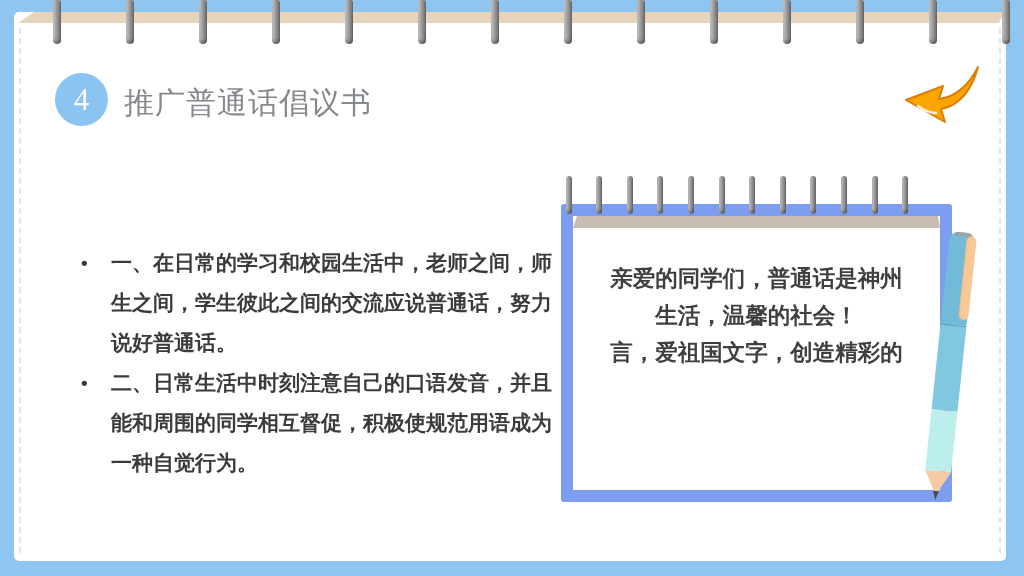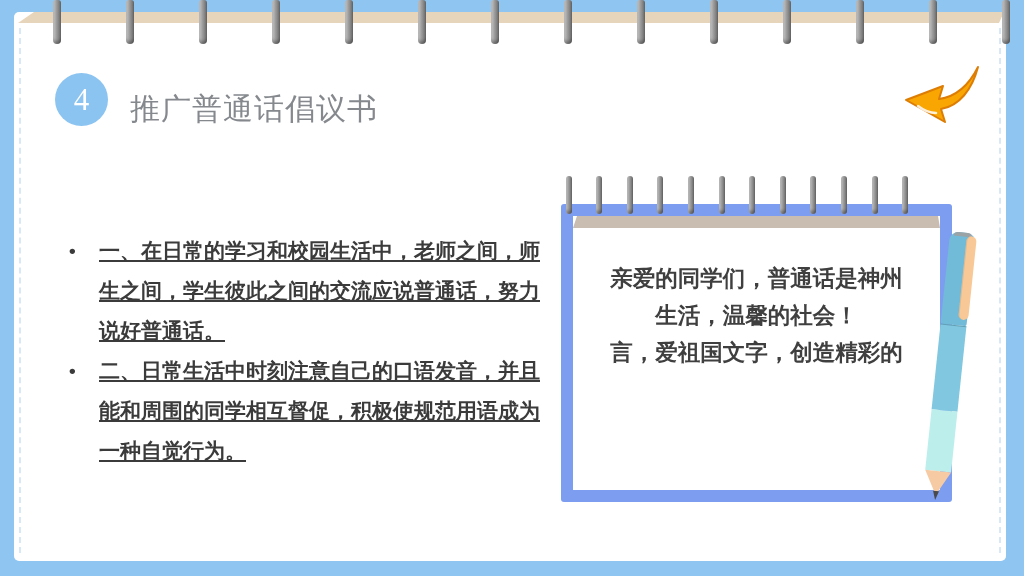--- a/index.html
+++ b/index.html
@@ -23,30 +23,30 @@
   .pin{position:absolute;border-radius:3px 3px 4px 4px;
        background:linear-gradient(90deg,#d2d2d2 0%,#9b9b9b 45%,#6e6e6e 100%);
        box-shadow:inset 0 -3px 3px rgba(0,0,0,.28);}
   .pin.top{top:0;width:8px;height:44px;}
   .pin.card{width:6px;height:38px;border-radius:3px;}
 
   
   .badge{position:absolute;left:41px;top:61px;width:53px;height:53px;border-radius:50%;
          background:var(--badge);color:#fff;display:flex;align-items:center;justify-content:center;
          font-family:"Liberation Serif","DejaVu Serif",serif;font-size:31px;}
-  .title{position:absolute;left:106px;top:67px;margin:10px;font-weight:400;
+  .title{position:absolute;left:106px;top:67px;margin:4px;font-weight:400;
          font-family:Liberation Sans, sans-serif;font-size:30px;line-height:40px;
          color:var(--title-color);letter-spacing:1px;}
 
   
   .arrow{position:absolute;left:886px;top:52px;width:84px;height:62px;}
 
   
-  .bullets{position:absolute;left:50px;top:219px;width:482px;margin:0;padding:0;list-style:none;
-           color:var(--text-dark);font-size:21px;line-height:40px;font-weight:700;text-decoration:underline;}
+  .bullets{position:absolute;left:50px;top:219px;width:482px;margin:12px;padding:0;list-style:none;
+           color:var(--text-dark);font-size:21px;line-height:40px;font-weight:700;}
   .bullets li{position:relative;padding-left:35px;}
   .bullets li::before{content:"\2022";position:absolute;left:5px;top:0;font-size:19px;}
 
   
   .note-card{position:absolute;left:547px;top:192px;width:391px;height:298px;
              background:var(--card-border);border-radius:3px;}
   .card-inner{position:absolute;inset:12px;background:#ffffff;}
   .card-edge{position:absolute;top:0;left:0;right:0;height:12px;background:var(--card-tan);
              clip-path:polygon(4px 0,calc(100% - 2px) 0,100% 100%,0 100%);}
   .card-text{position:absolute;top:44px;left:8px;right:8px;text-align:center;

